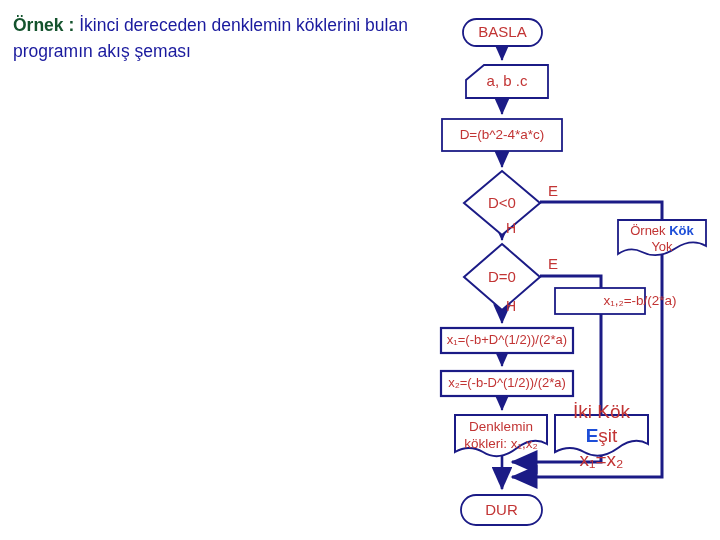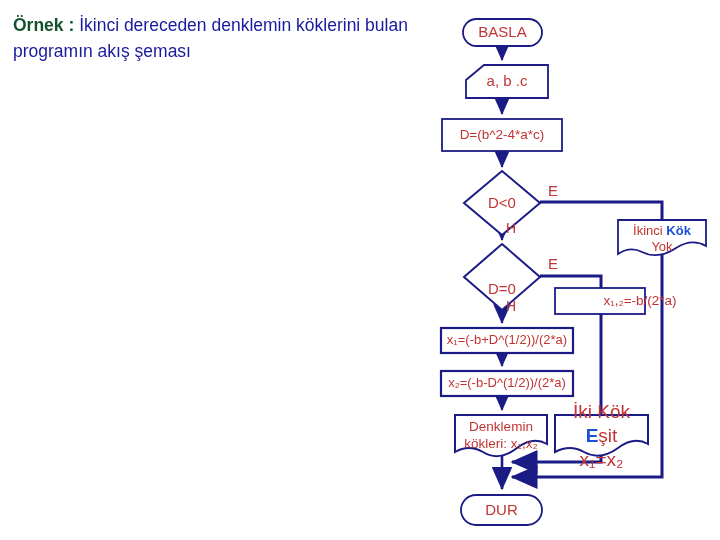--- a/index.html
+++ b/index.html
@@ -65,26 +65,26 @@
   <div class="lbl" style="left:463px;top:19px;width:79px;height:27px;font-size:15px;">BASLA</div>
 
   <div class="lbl" style="left:466px;top:65px;width:82px;height:33px;font-size:15px;">a, b .c</div>
 
   <div class="lbl" style="left:442px;top:119px;width:120px;height:32px;font-size:13.5px;">D=(b^2-4*a*c)</div>
 
   <div class="lbl" style="left:464px;top:188px;width:76px;height:30px;font-size:15px;">D&lt;0</div>
   <div class="lbl" style="left:543px;top:182px;width:20px;height:18px;font-size:15px;">E</div>
   <div class="lbl" style="left:501px;top:221px;width:20px;height:16px;font-size:14px;">H</div>
 
-  <div class="lbl" style="left:464px;top:262px;width:76px;height:30px;font-size:15px;margin-top:12px;">D=0</div>
+  <div class="lbl" style="left:464px;top:262px;width:76px;height:30px;font-size:15px;">D=0</div>
   <div class="lbl" style="left:543px;top:255px;width:20px;height:18px;font-size:15px;">E</div>
   <div class="lbl" style="left:501px;top:299px;width:20px;height:16px;font-size:14px;">H</div>
 
   <div class="lbl" style="left:618px;top:221px;width:88px;height:36px;font-size:13px;">
-    <span><span>İkinci </span><span class="bd">Kök</span><br><span>Yok</span></span>
+    <span><span>Örnek </span><span class="bd">Kök</span><br><span>Yok</span></span>
   </div>
 
   <div class="lbl" style="left:555px;top:288px;width:90px;height:26px;font-size:13.5px;padding-left:40px;">x₁,₂=-b/(2*a)</div>
 
   <div class="lbl" style="left:441px;top:328px;width:132px;height:25px;font-size:13px;">x₁=(-b+D^(1/2))/(2*a)</div>
 
   <div class="lbl" style="left:441px;top:371px;width:132px;height:25px;font-size:13px;">x₂=(-b-D^(1/2))/(2*a)</div>
 
   <div class="lbl" style="left:455px;top:417px;width:92px;height:38px;font-size:13.5px;">
     <span><span>Denklemin</span><br><span>kökleri: x₁,x₂</span></span>

